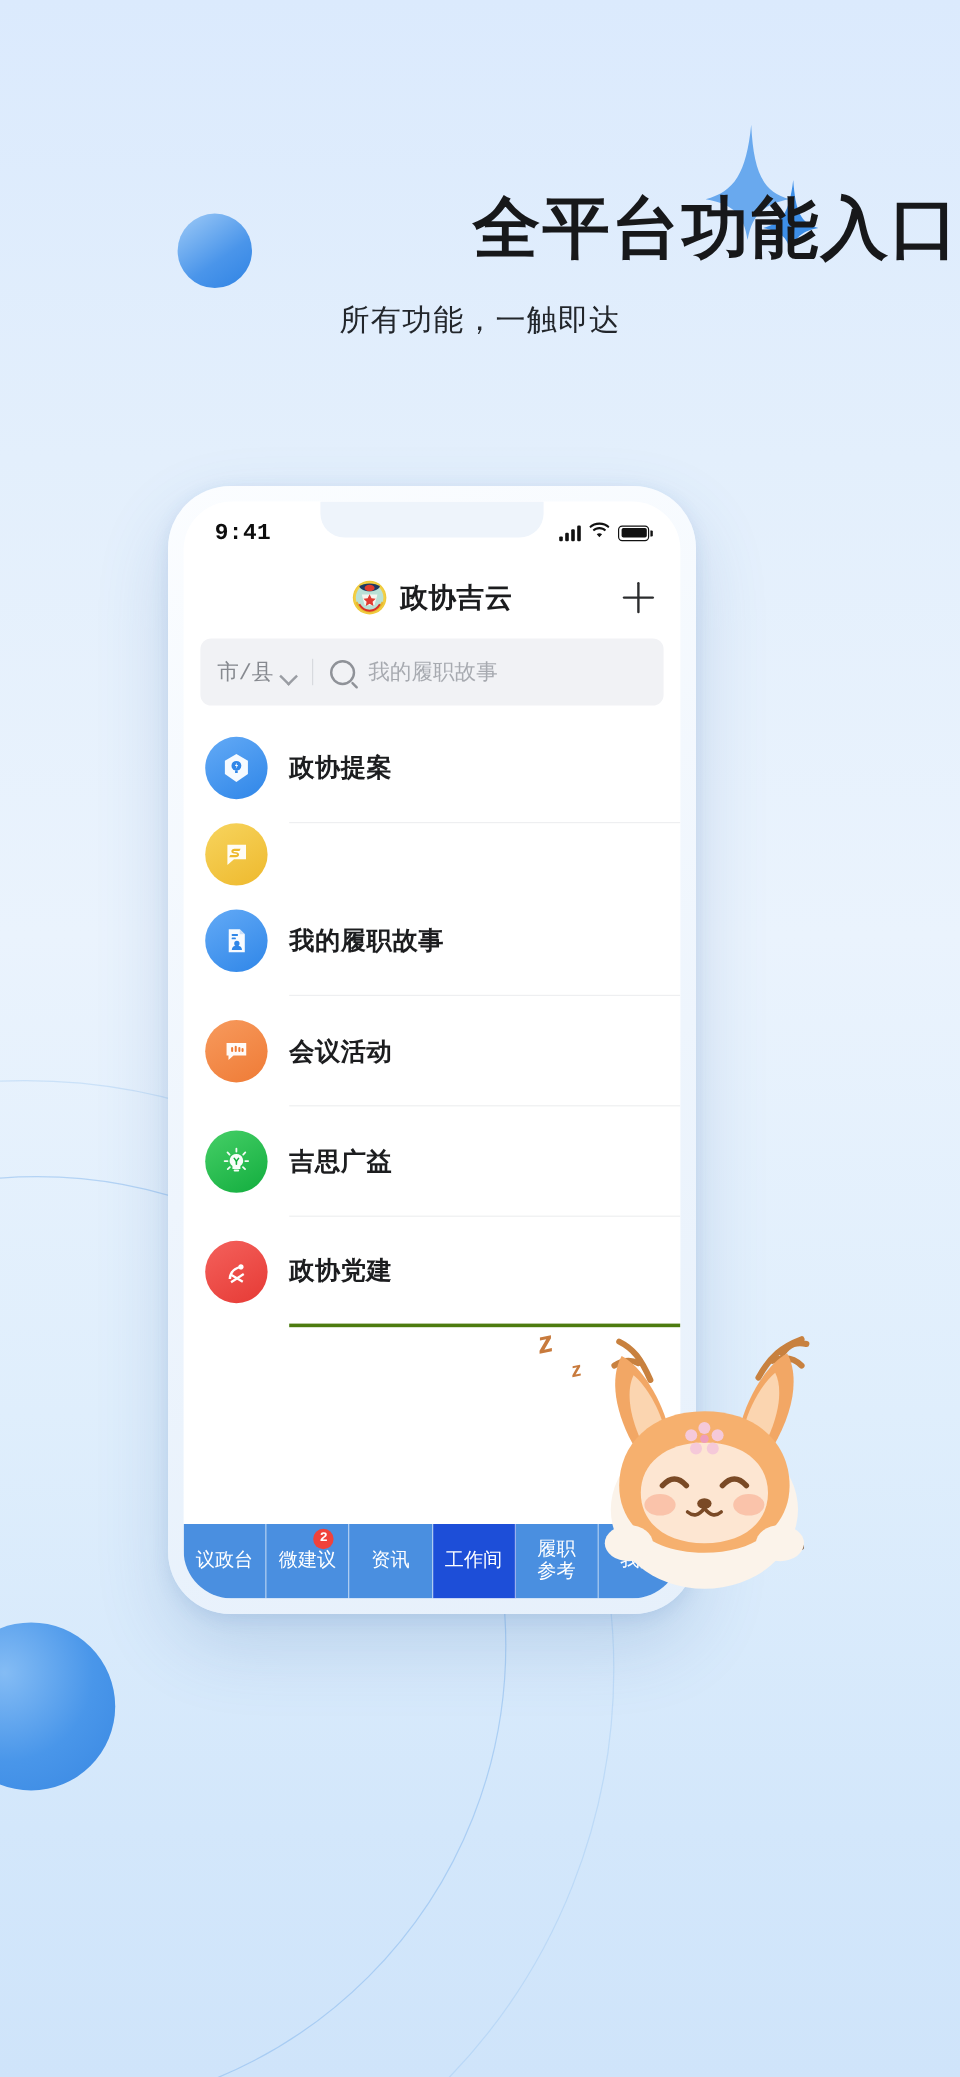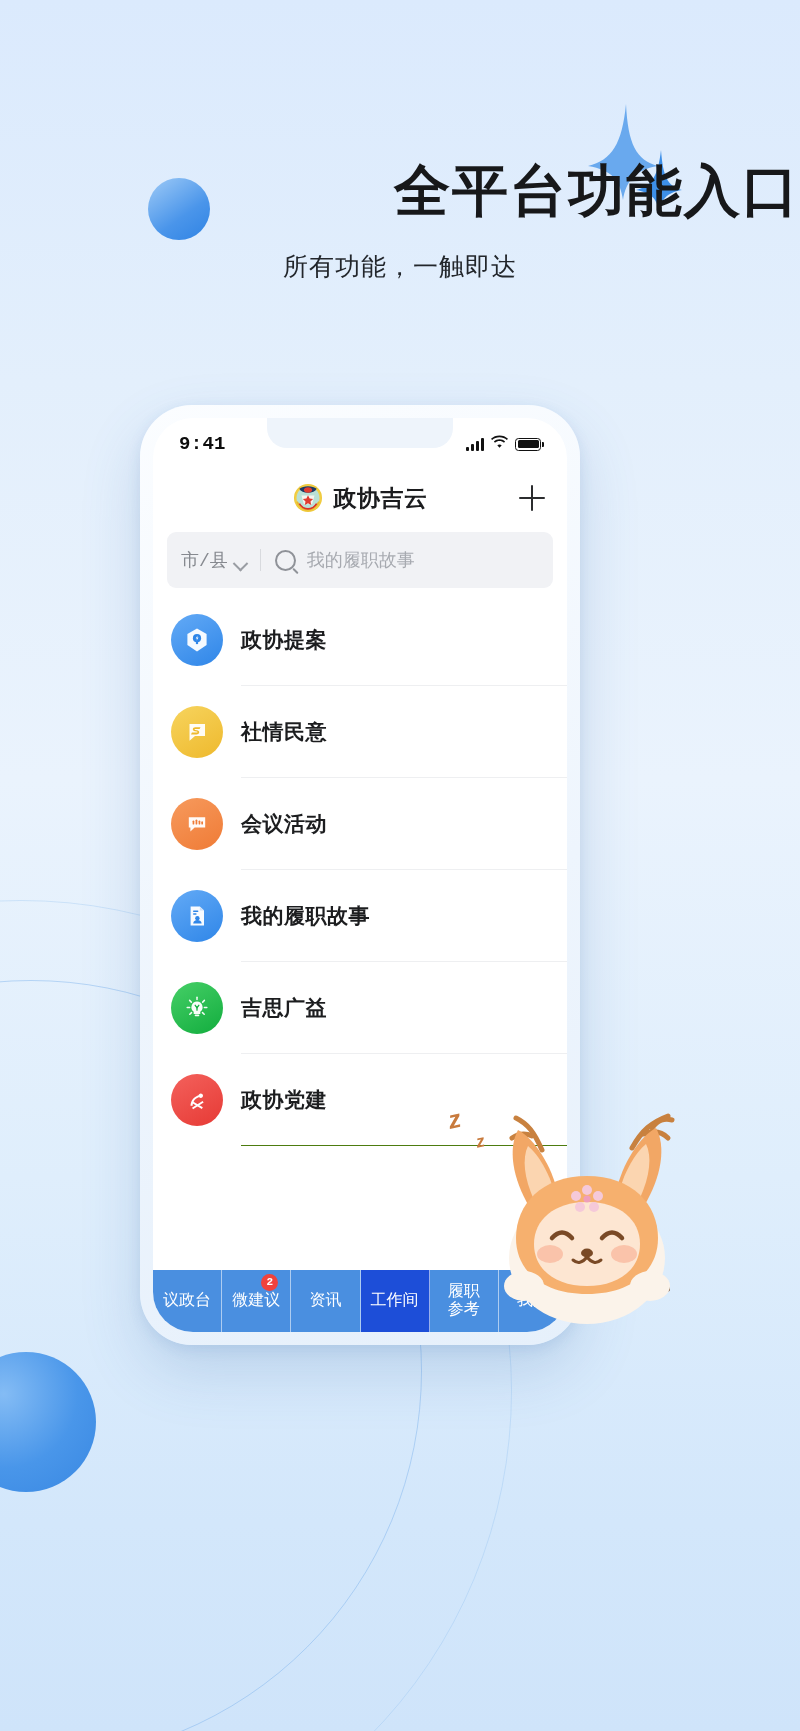--- a/index.html
+++ b/index.html
@@ -121,21 +121,21 @@
   .menu{padding:6px 0 16px 0;}
   .menu-row{display:flex;align-items:center;padding-left:18px;}
   .m-icon{
     width:52px;height:52px;border-radius:50%;flex:none;position:relative;
     display:flex;align-items:center;justify-content:center;
   }
   .m-right{
     flex:1;margin-left:18px;height:92px;display:flex;align-items:center;
     border-bottom:1px solid #eeeff1;padding-right:18px;box-sizing:border-box;
   }
-  .menu-row:last-child .m-right{border-bottom:1px solid #4d7c0f;}
+  .menu-row:last-child .m-right{border-bottom:3px solid #4d7c0f;}
   .m-label{font-size:21px;color:#1c1d1f;font-weight:600;letter-spacing:.5px;}
 
   
   .ic svg{display:block;}
 
   
   .tabbar{
     position:absolute;left:0;right:0;bottom:0;display:flex;align-items:stretch;
     height:62px;
   }
@@ -260,55 +260,52 @@
         </div>
       </div>
 
       <div class="menu-row">
         <div class="m-icon" style="background:linear-gradient(150deg,#f7d45e,#eeb92d)">
           <svg width="30" height="30" viewBox="0 0 30 30">
             <path d="M7.5 7h15.5v12H13l-5.5 4.8z" fill="#fff" opacity=".95"></path>
             <path d="M18.5 10.2h-5.1c-1.5 0-2.6.9-2.6 2.1 0 1.1.8 1.7 2.2 1.9l1.8.2c.5.1.7.2.7.5 0 .4-.4.6-1.1.6h-4.5l-.9 1.9h5.4c1.7 0 2.8-.8 2.8-2.1 0-1.1-.8-1.8-2.3-2l-1.7-.2c-.5-.1-.7-.2-.7-.5 0-.3.3-.5.9-.5h4.2z" fill="#eeb92d"></path>
           </svg>
         </div>
+      </div>
+
+      <div class="menu-row">
+        <div class="m-icon" style="background:linear-gradient(150deg,#63aaf6,#2f86e8)">
+          <svg width="30" height="30" viewBox="0 0 30 30">
+            <path d="M8.6 5.4h9.2l4.2 4.2v15H8.6z" fill="#fff" opacity=".96"></path>
+            <path d="M17.8 5.4l4.2 4.2h-4.2z" fill="#cde0f7"></path>
+            <rect x="11" y="9.4" width="5.4" height="1.5" rx=".7" fill="#2f86e8"></rect>
+            <rect x="11" y="12.3" width="3.6" height="1.5" rx=".7" fill="#2f86e8"></rect>
+            <circle cx="15.4" cy="17.2" r="2.2" fill="#2f86e8"></circle>
+            <path d="M11.2 22.6c0-2.3 1.9-3.6 4.2-3.6s4.2 1.3 4.2 3.6z" fill="#2f86e8"></path>
+          </svg>
+        </div>
         <div class="m-right">
-          <span class="m-label">社情民意</span>
+          <span class="m-label">我的履职故事</span>
         </div>
       </div>
 
       <div class="menu-row">
         <div class="m-icon" style="background:linear-gradient(150deg,#f79a5d,#ef7b36)">
           <svg width="30" height="30" viewBox="0 0 30 30">
             <path d="M6.8 8.2h16.4v10.4H12.6l-4.2 3.8v-3.8H6.8z" fill="#fff" opacity=".96"></path>
             <g fill="#ef7b36">
               <rect x="10.6" y="11.4" width="1.7" height="4.2" rx=".85"></rect>
               <rect x="13.6" y="10.4" width="1.7" height="5.2" rx=".85"></rect>
               <rect x="16.6" y="11.4" width="1.7" height="4.2" rx=".85"></rect>
               <rect x="19.3" y="12.3" width="1.7" height="3.3" rx=".85"></rect>
             </g>
           </svg>
         </div>
         <div class="m-right">
           <span class="m-label">会议活动</span>
-        </div>
-      </div>
-
-      <div class="menu-row">
-        <div class="m-icon" style="background:linear-gradient(150deg,#63aaf6,#2f86e8)">
-          <svg width="30" height="30" viewBox="0 0 30 30">
-            <path d="M8.6 5.4h9.2l4.2 4.2v15H8.6z" fill="#fff" opacity=".96"></path>
-            <path d="M17.8 5.4l4.2 4.2h-4.2z" fill="#cde0f7"></path>
-            <rect x="11" y="9.4" width="5.4" height="1.5" rx=".7" fill="#2f86e8"></rect>
-            <rect x="11" y="12.3" width="3.6" height="1.5" rx=".7" fill="#2f86e8"></rect>
-            <circle cx="15.4" cy="17.2" r="2.2" fill="#2f86e8"></circle>
-            <path d="M11.2 22.6c0-2.3 1.9-3.6 4.2-3.6s4.2 1.3 4.2 3.6z" fill="#2f86e8"></path>
-          </svg>
-        </div>
-        <div class="m-right">
-          <span class="m-label">我的履职故事</span>
         </div>
       </div>
 
 
       <div class="menu-row">
         <div class="m-icon" style="background:linear-gradient(150deg,#46cf67,#12ad3e)">
           <svg width="30" height="30" viewBox="0 0 30 30">
             <g stroke="#fff" stroke-width="1.5" stroke-linecap="round" opacity=".95">
               <line x1="15" y1="4.2" x2="15" y2="6.6"></line>
               <line x1="7.6" y1="7.4" x2="9.3" y2="9.1"></line>

